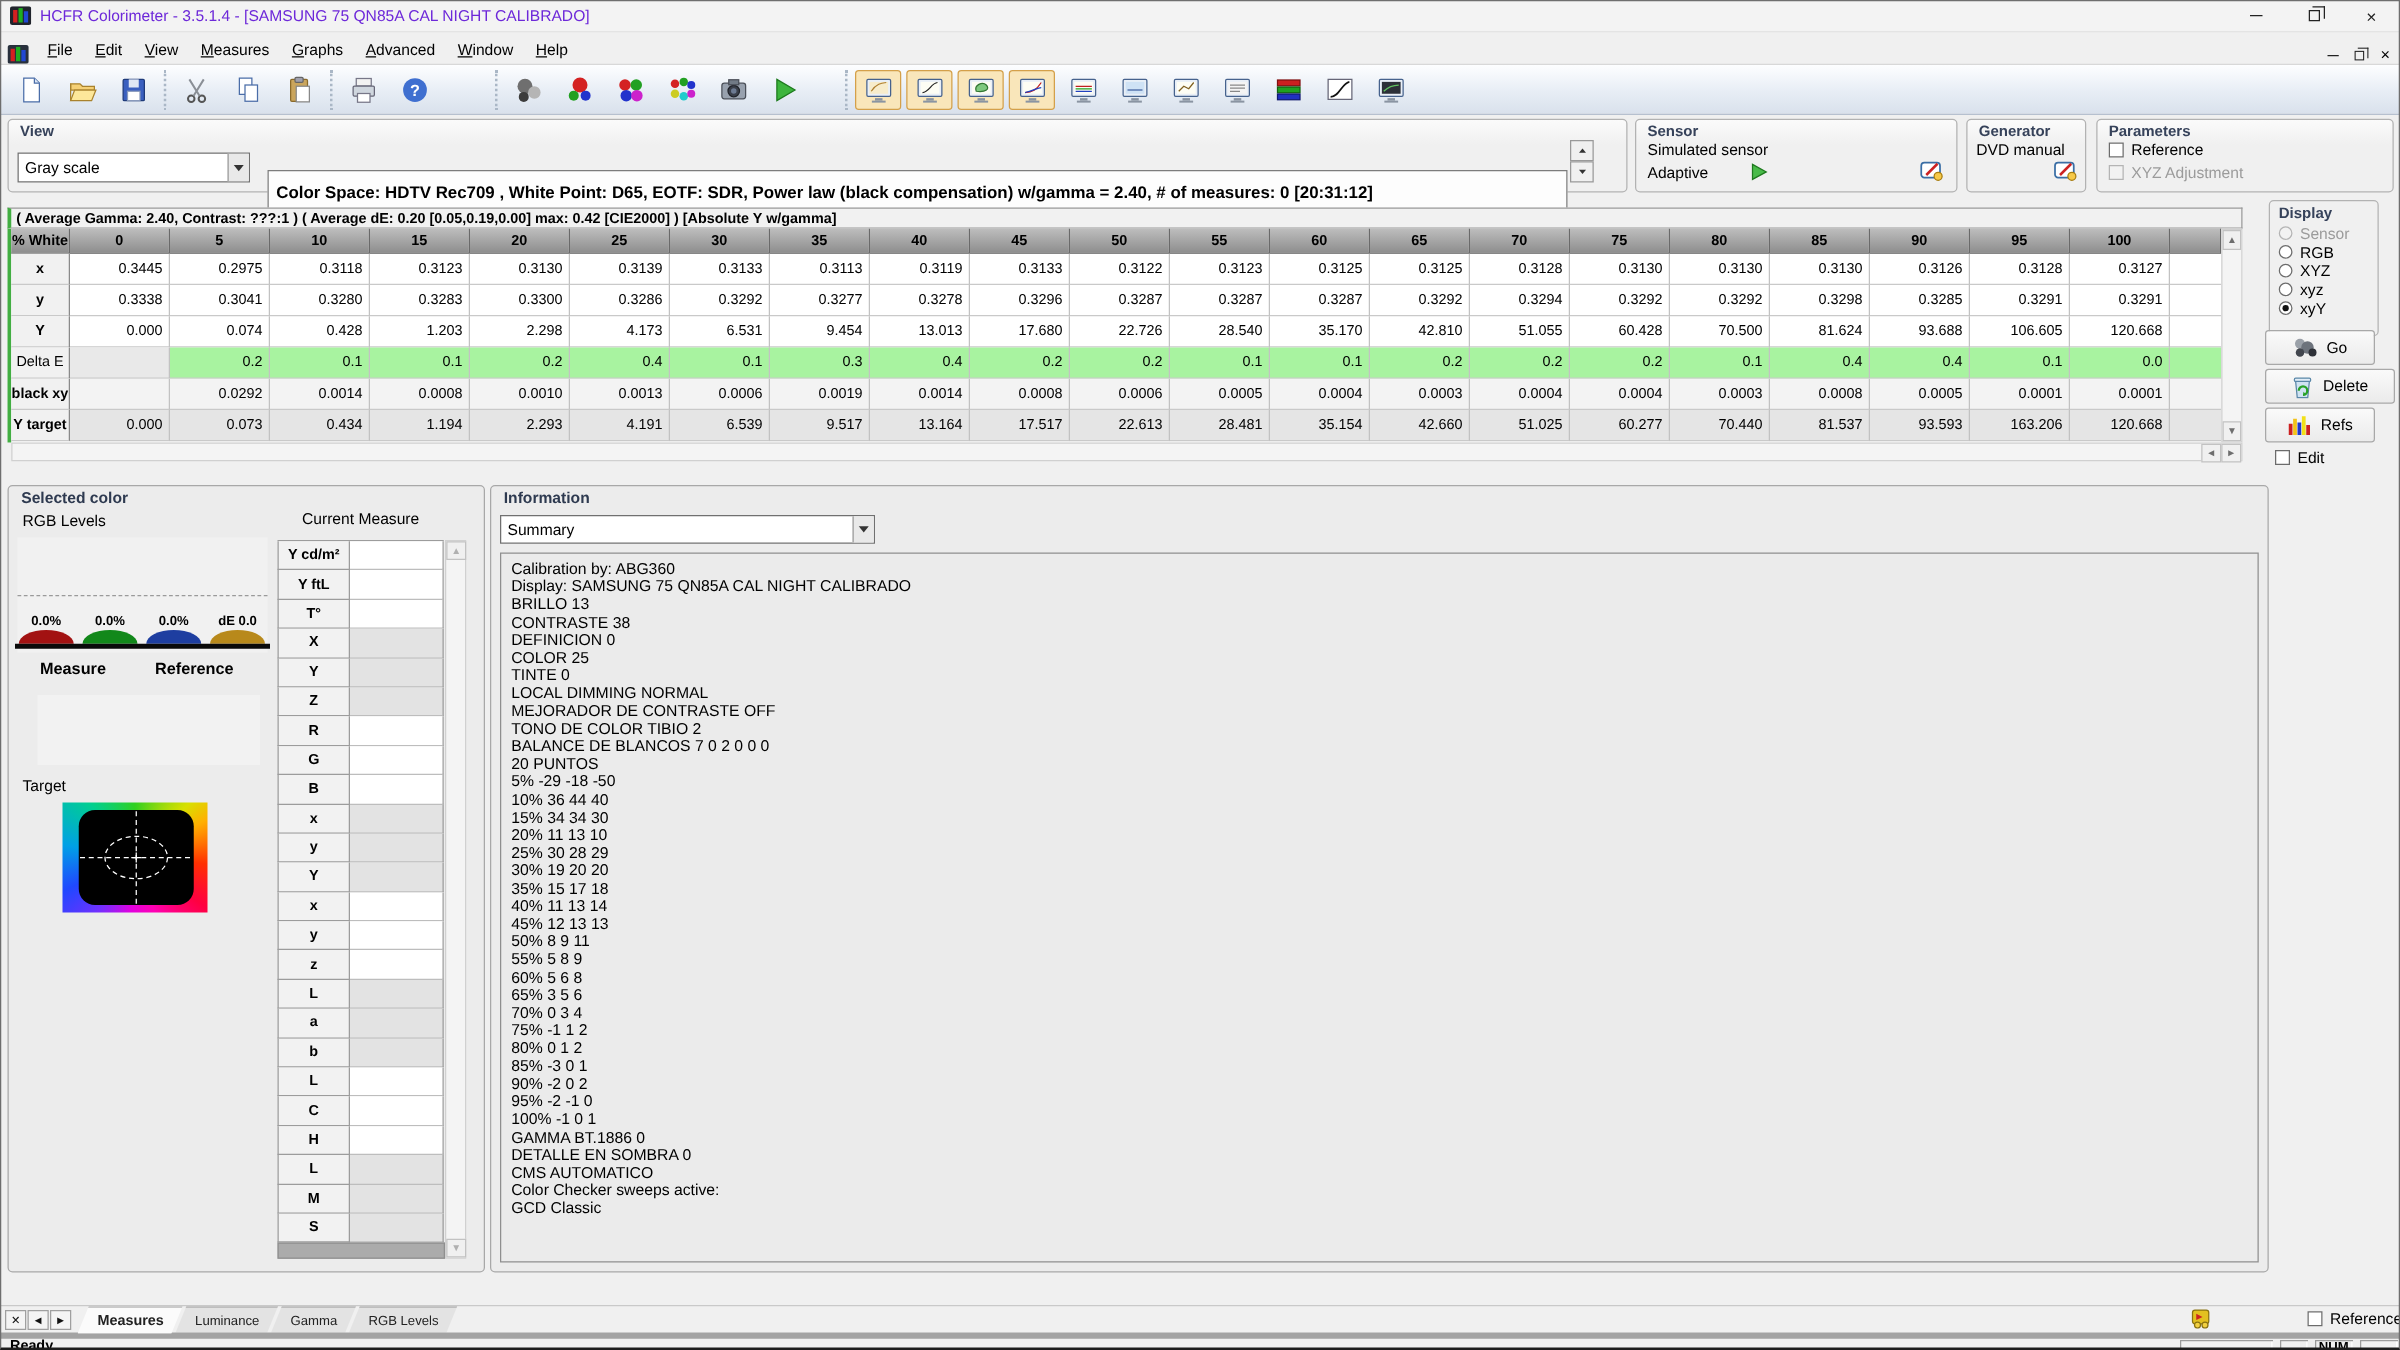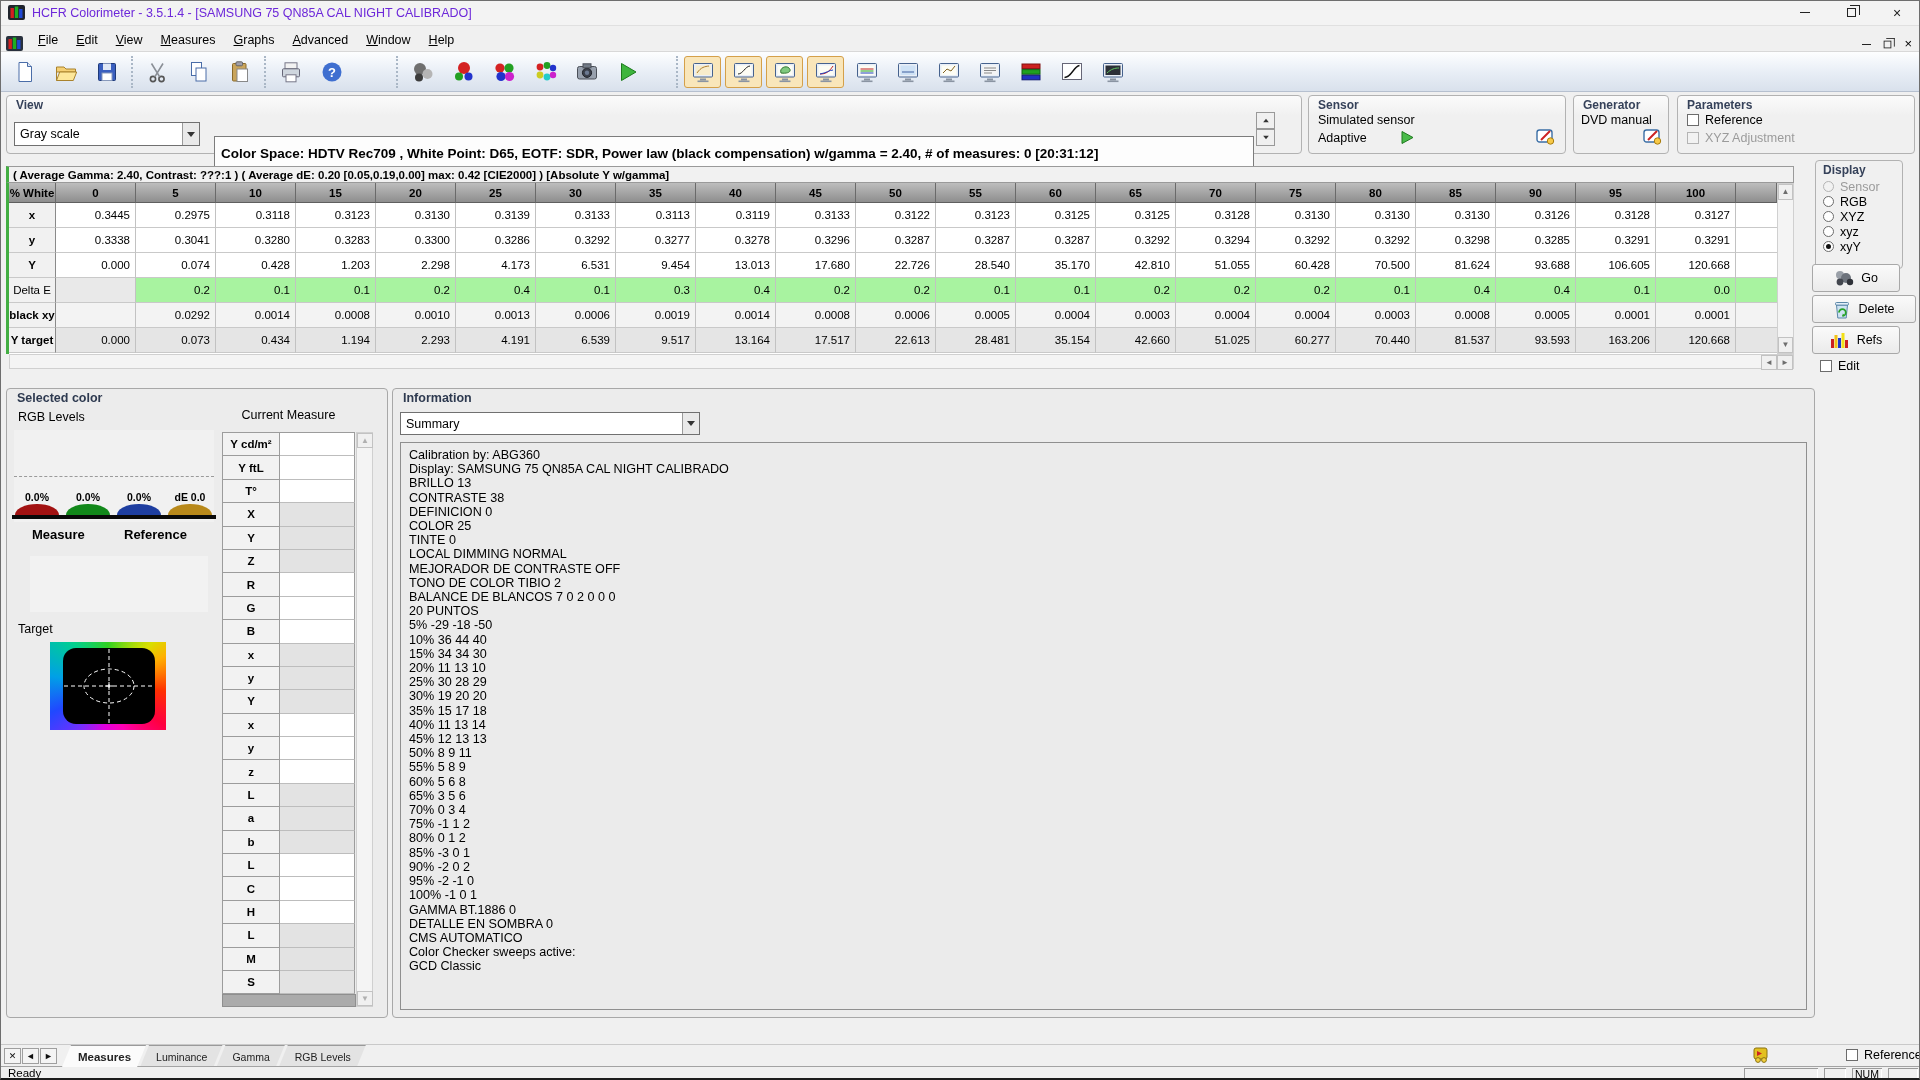--- a/index.html
+++ b/index.html
@@ -101,21 +101,21 @@
   
   .info-text { position:absolute; border:1px solid #8f8f8f; background:#ebebeb; font-size:12.6px; line-height:14.2px; padding:5px 8px; white-space:pre-line; overflow:hidden; }
 
   
   .tabbar { position:absolute; left:0; top:1044px; right:0; height:22px; background:#f0f0f0; border-top:1px solid #c9c9c9; }
   .tabnav { position:absolute; left:4px; top:3px; display:flex; gap:1px; }
   .tabnav .nb { width:17px; height:16px; background:#f4f4f4; border:1px solid #9f9f9f; display:flex; align-items:center; justify-content:center; font-size:9px; font-weight:bold; color:#111; }
   .tabs { position:absolute; left:62px; top:0; display:flex; height:22px; }
   .tab { height:22px; padding:0 16px; margin-right:-7px; clip-path:polygon(9px 0, calc(100% - 1px) 0, calc(100% - 10px) 100%, 0 100%); background:#e3e3e3; border-top:1px solid #9a9a9a; display:flex; align-items:center; font-size:10.5px; color:#222; }
   .tab.active { background:#fbfbfb; font-weight:bold; font-size:11.5px; z-index:2; }
-  .statusbar { position:absolute; left:0; top:1066px; right:0; height:13px; background:#f0f0f0; border-top:1px solid #a3a3a3; font-size:11.5px; }
+  .statusbar { position:absolute; left:0; top:1066px; right:0; height:13px; background:#f0f0f0; border-top:5px solid #a3a3a3; font-size:11.5px;font-weight:bold; }
   .sb-panel { position:absolute; top:1px; height:11px; box-shadow:inset 1px 1px 0 #9b9b9b, inset -1px -1px 0 #fff; font-size:10.5px; display:flex; align-items:center; justify-content:center; }
 
   svg { display:block; }
 </style>
 </head>
 <body>
 
 <div class="titlebar">
   <div class="app-icon">
     <svg viewBox="0 0 17 15">

